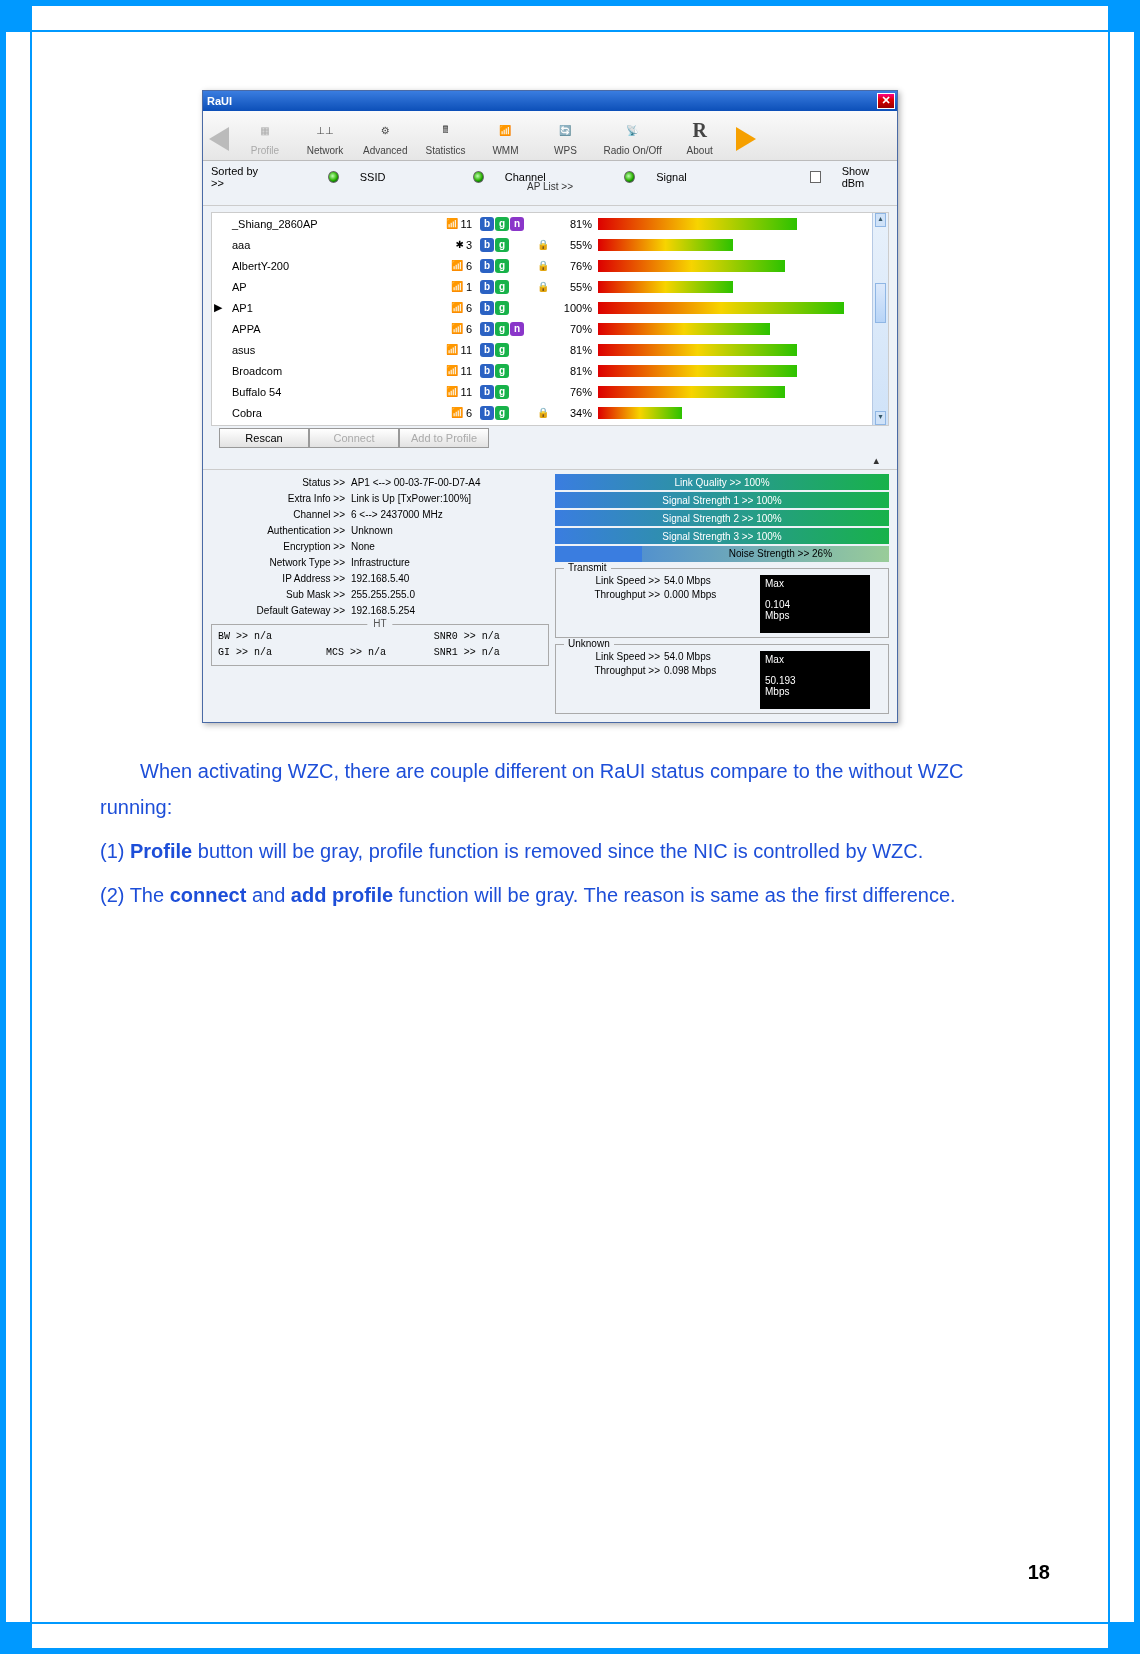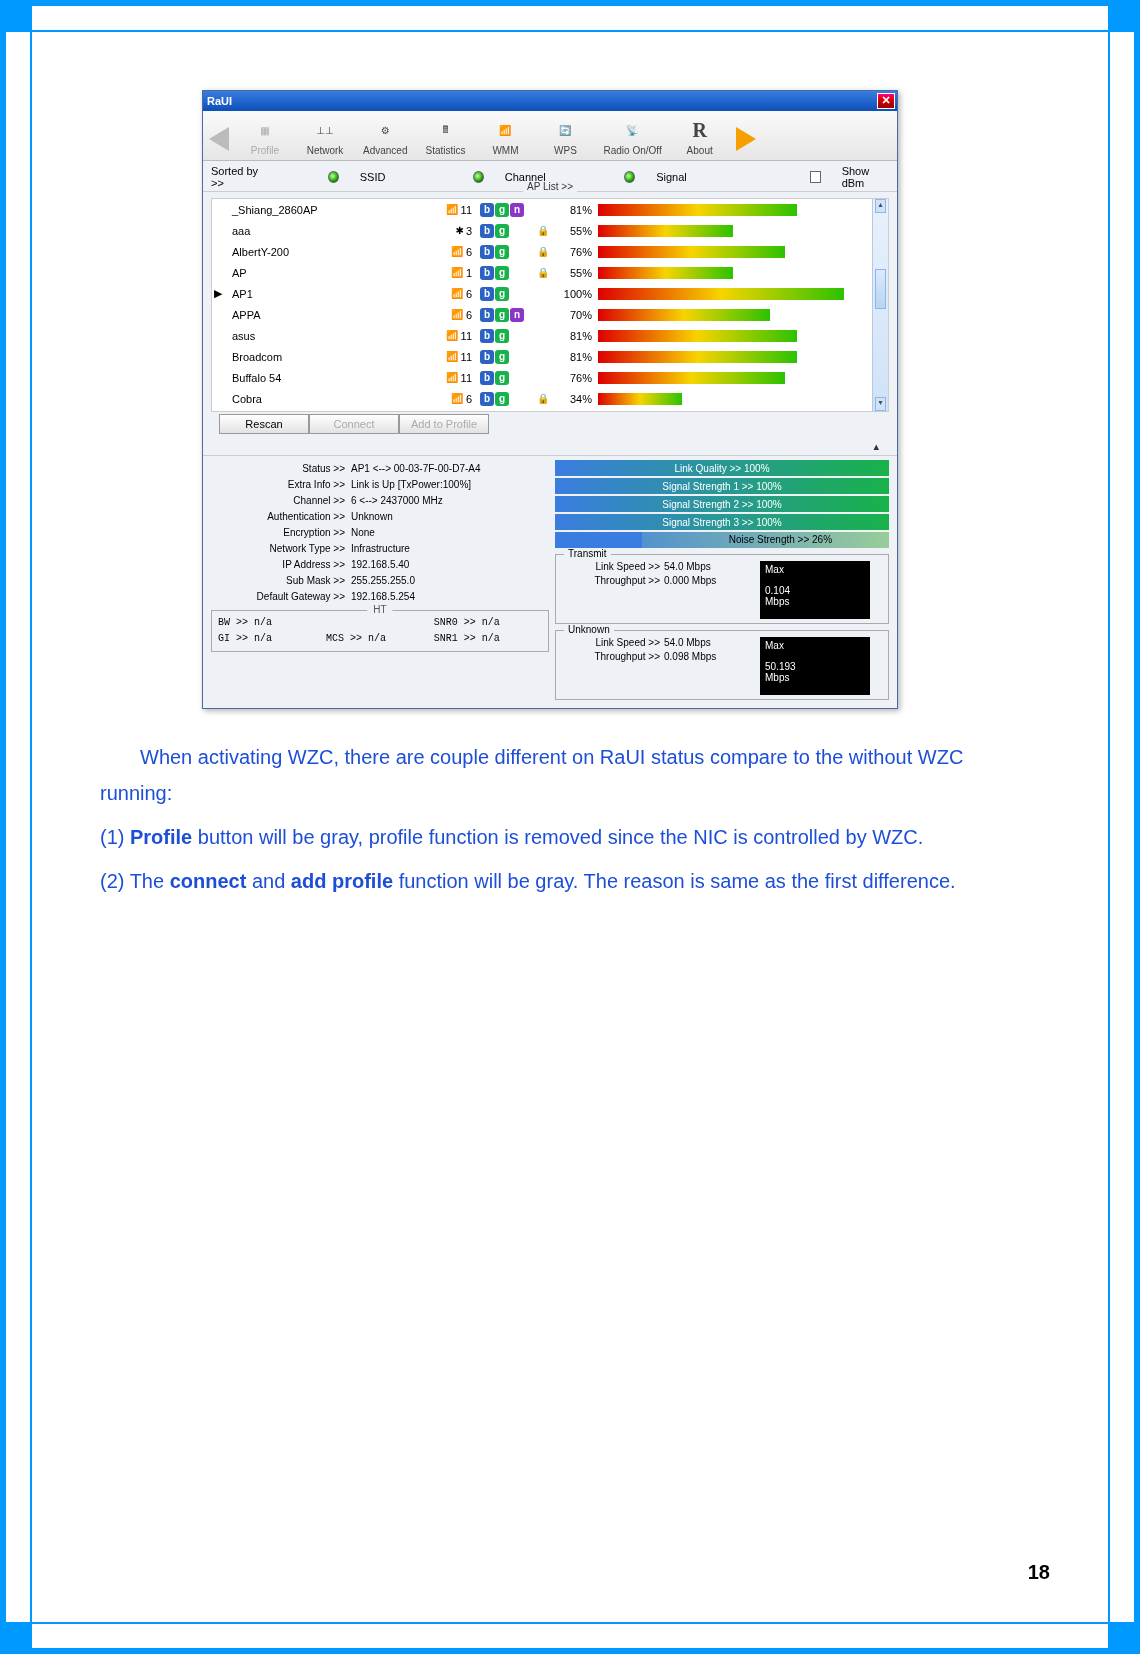--- a/index.html
+++ b/index.html
@@ -76,21 +76,21 @@
   .tbtn .ico { height: 28px; display:flex; align-items:center; justify-content:center; }
   .arrow-l, .arrow-r {
     width: 0; height: 0;
     border-top: 12px solid transparent;
     border-bottom: 12px solid transparent;
   }
   .arrow-l { border-right: 20px solid #bbb; margin:6px 6px 0 6px; }
   .arrow-r { border-left: 20px solid #f6a000; margin:6px 6px 0 6px; }
 
   .sortbar {
-    background:#eef2f7; padding: 4px 8px 2px; display:flex; align-items:center;
+    background:#eef2f7; padding: 4px 8px 16px; display:flex; align-items:center;
     gap: 17px; font-size:11px;
     border-bottom:1px solid #ccc;
     position:relative;
   }
   .radio-dot {
     width:12px; height:12px; border-radius:50%; border:1px solid #666;
     display:inline-block; vertical-align:middle; margin-right:4px;
     background: radial-gradient(circle at 40% 40%, #bfffb0, #2ab000 55%, #070 75%);
   }
   .cb { width:12px; height:12px; border:1px solid #666; display:inline-block; background:#fff; vertical-align:middle; margin-right:4px;}

